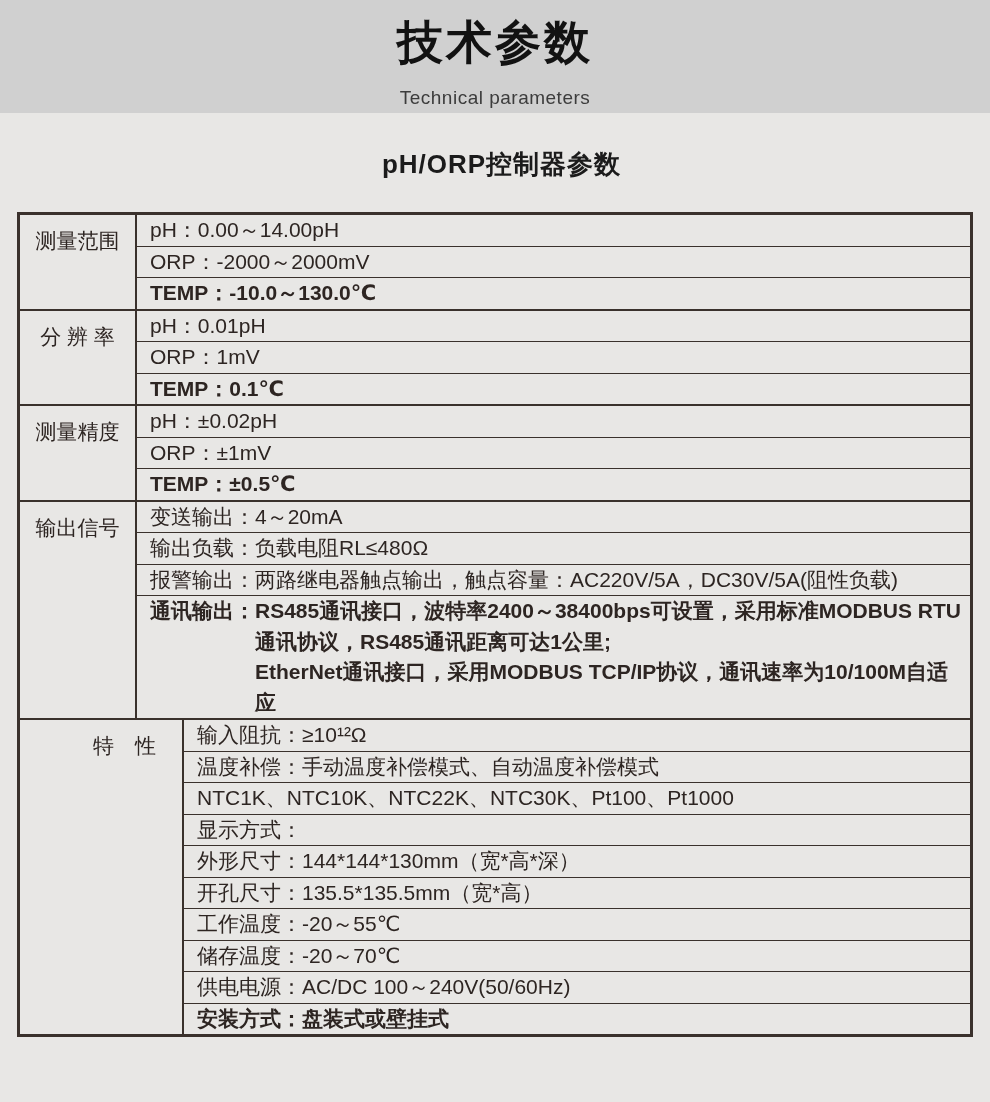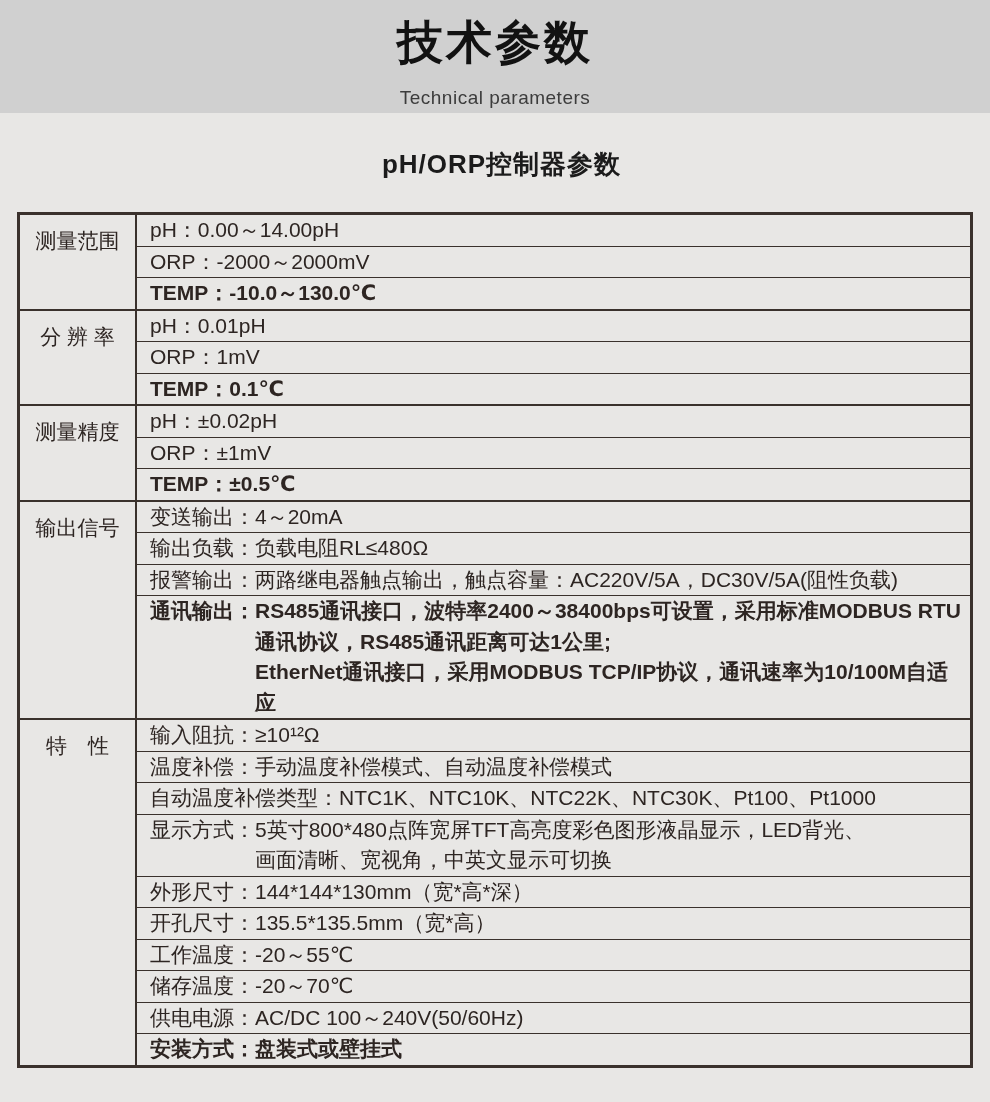--- a/index.html
+++ b/index.html
@@ -48,21 +48,21 @@
     width: 950px;
     margin: 30px auto 0 auto;
     border: 3px solid #3a312c;
     box-sizing: content-box;
     background: #e8e7e5;
   }
   .tsection {
     display: flex;
     border-bottom: 2px solid #3a312c;
   }
-  .tsection:last-child { border-bottom: 0; }
+  .tsection:last-child { border-bottom: 0; margin-left: 47px; }
   .cat {
     flex: 0 0 117px;
     border-right: 2px solid #3a312c;
     text-align: center;
     font-size: 21px;
     font-weight: 500;
     line-height: 30.5px;
     padding-top: 11px;
     box-sizing: border-box;
     white-space: pre;
@@ -175,27 +175,24 @@
     <div class="rows">
       <div class="trow">
         <span class="lbl">输入阻抗：</span>
         <span class="val">≥10¹²Ω</span>
       </div>
       <div class="trow">
         <span class="lbl">温度补偿：</span>
         <span class="val">手动温度补偿模式、自动温度补偿模式</span>
       </div>
       <div class="trow">
-        <span class="lbl">自动温度补偿类型：</span>
         <span class="val">NTC1K、NTC10K、NTC22K、NTC30K、Pt100、Pt1000</span>
       </div>
       <div class="trow">
         <span class="lbl">显示方式：</span>
-        <span class="val">5英寸800*480点阵宽屏TFT高亮度彩色图形液晶显示，LED背光、
-画面清晰、宽视角，中英文显示可切换</span>
       </div>
       <div class="trow">
         <span class="lbl">外形尺寸：</span>
         <span class="val">144*144*130mm（宽*高*深）</span>
       </div>
       <div class="trow">
         <span class="lbl">开孔尺寸：</span>
         <span class="val">135.5*135.5mm（宽*高）</span>
       </div>
       <div class="trow">

